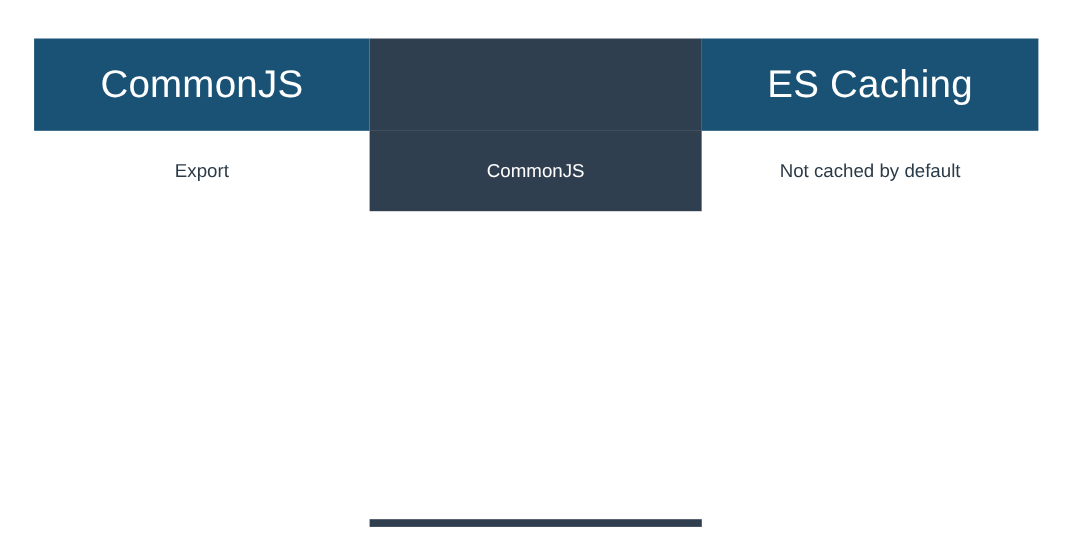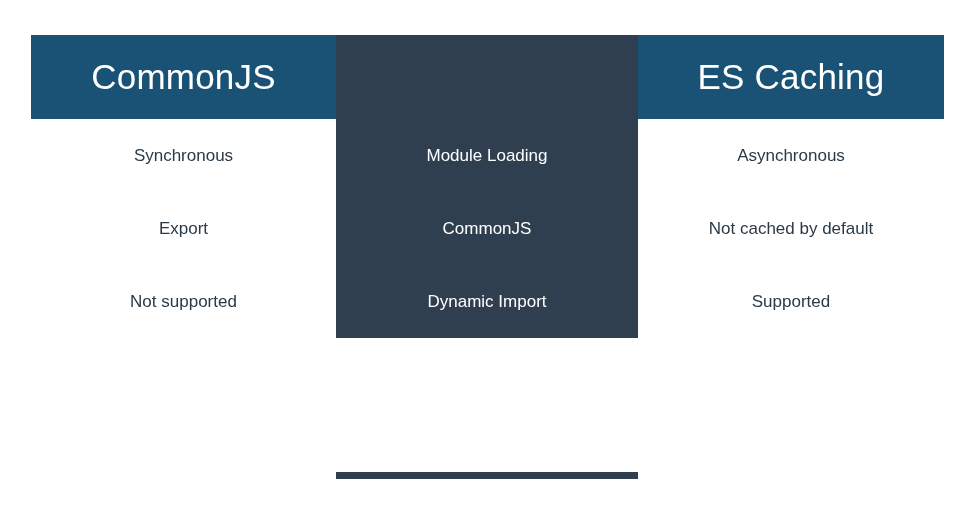--- a/index.html
+++ b/index.html
@@ -105,32 +105,22 @@
     <thead>
       <tr>
         <th class="head-side">CommonJS</th>
         <th class="head-mid"></th>
         <th class="head-side">ES Caching</th>
       </tr>
     </thead>
 
     <tbody>
       <tr>
-        <td class="cell-side">Synchronous</td>
-        <td class="cell-mid">Module Loading</td>
-        <td class="cell-side">Asynchronous</td>
-      </tr>
-      <tr>
         <td class="cell-side">Export</td>
         <td class="cell-mid">CommonJS</td>
         <td class="cell-side">Not cached by default</td>
-      </tr>
-      <tr>
-        <td class="cell-side">Not supported</td>
-        <td class="cell-mid">Dynamic Import</td>
-        <td class="cell-side">Supported</td>
       </tr>
     </tbody>
   </table>
 
   <div class="mid-foot"></div>
 
 </div>
 
 </body></html>

